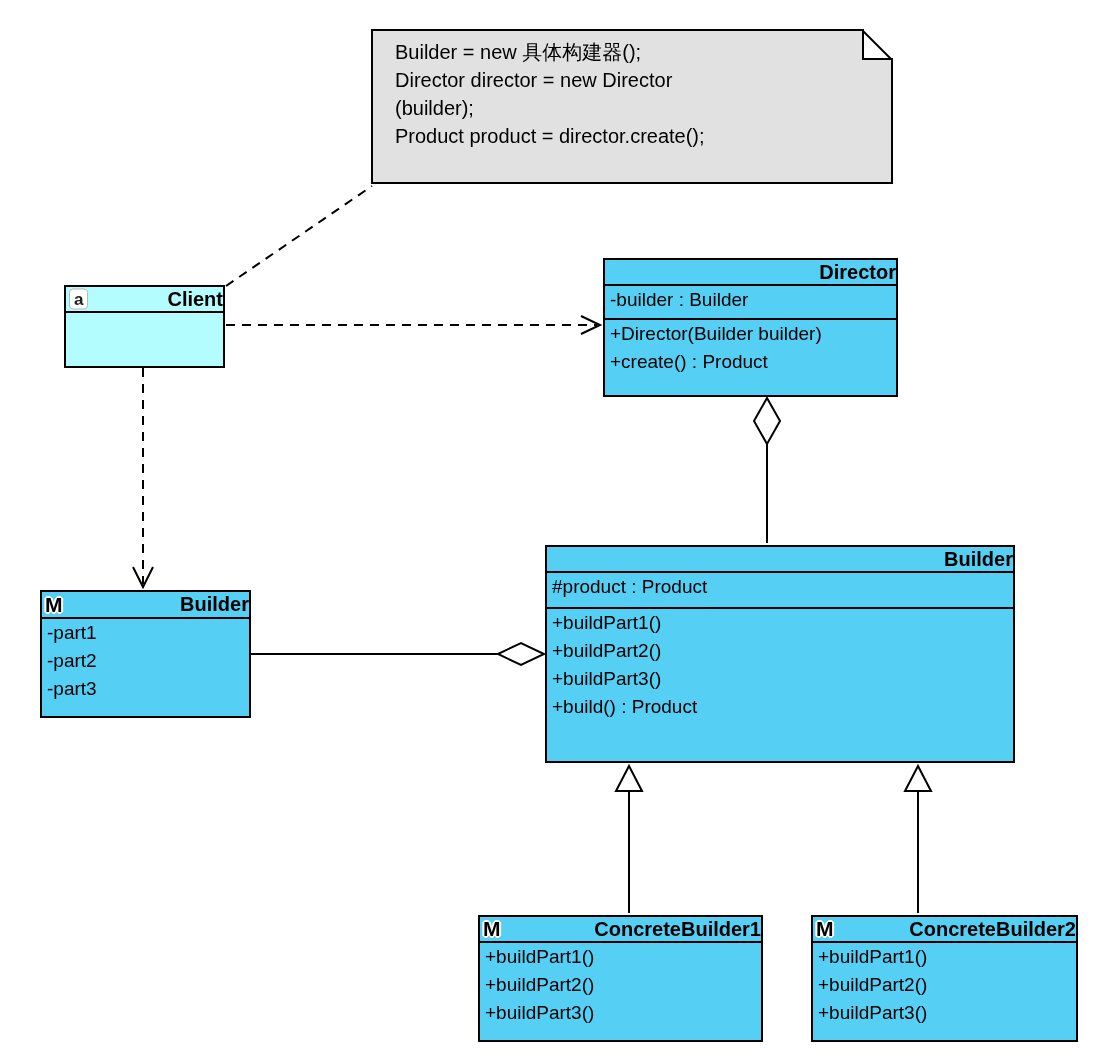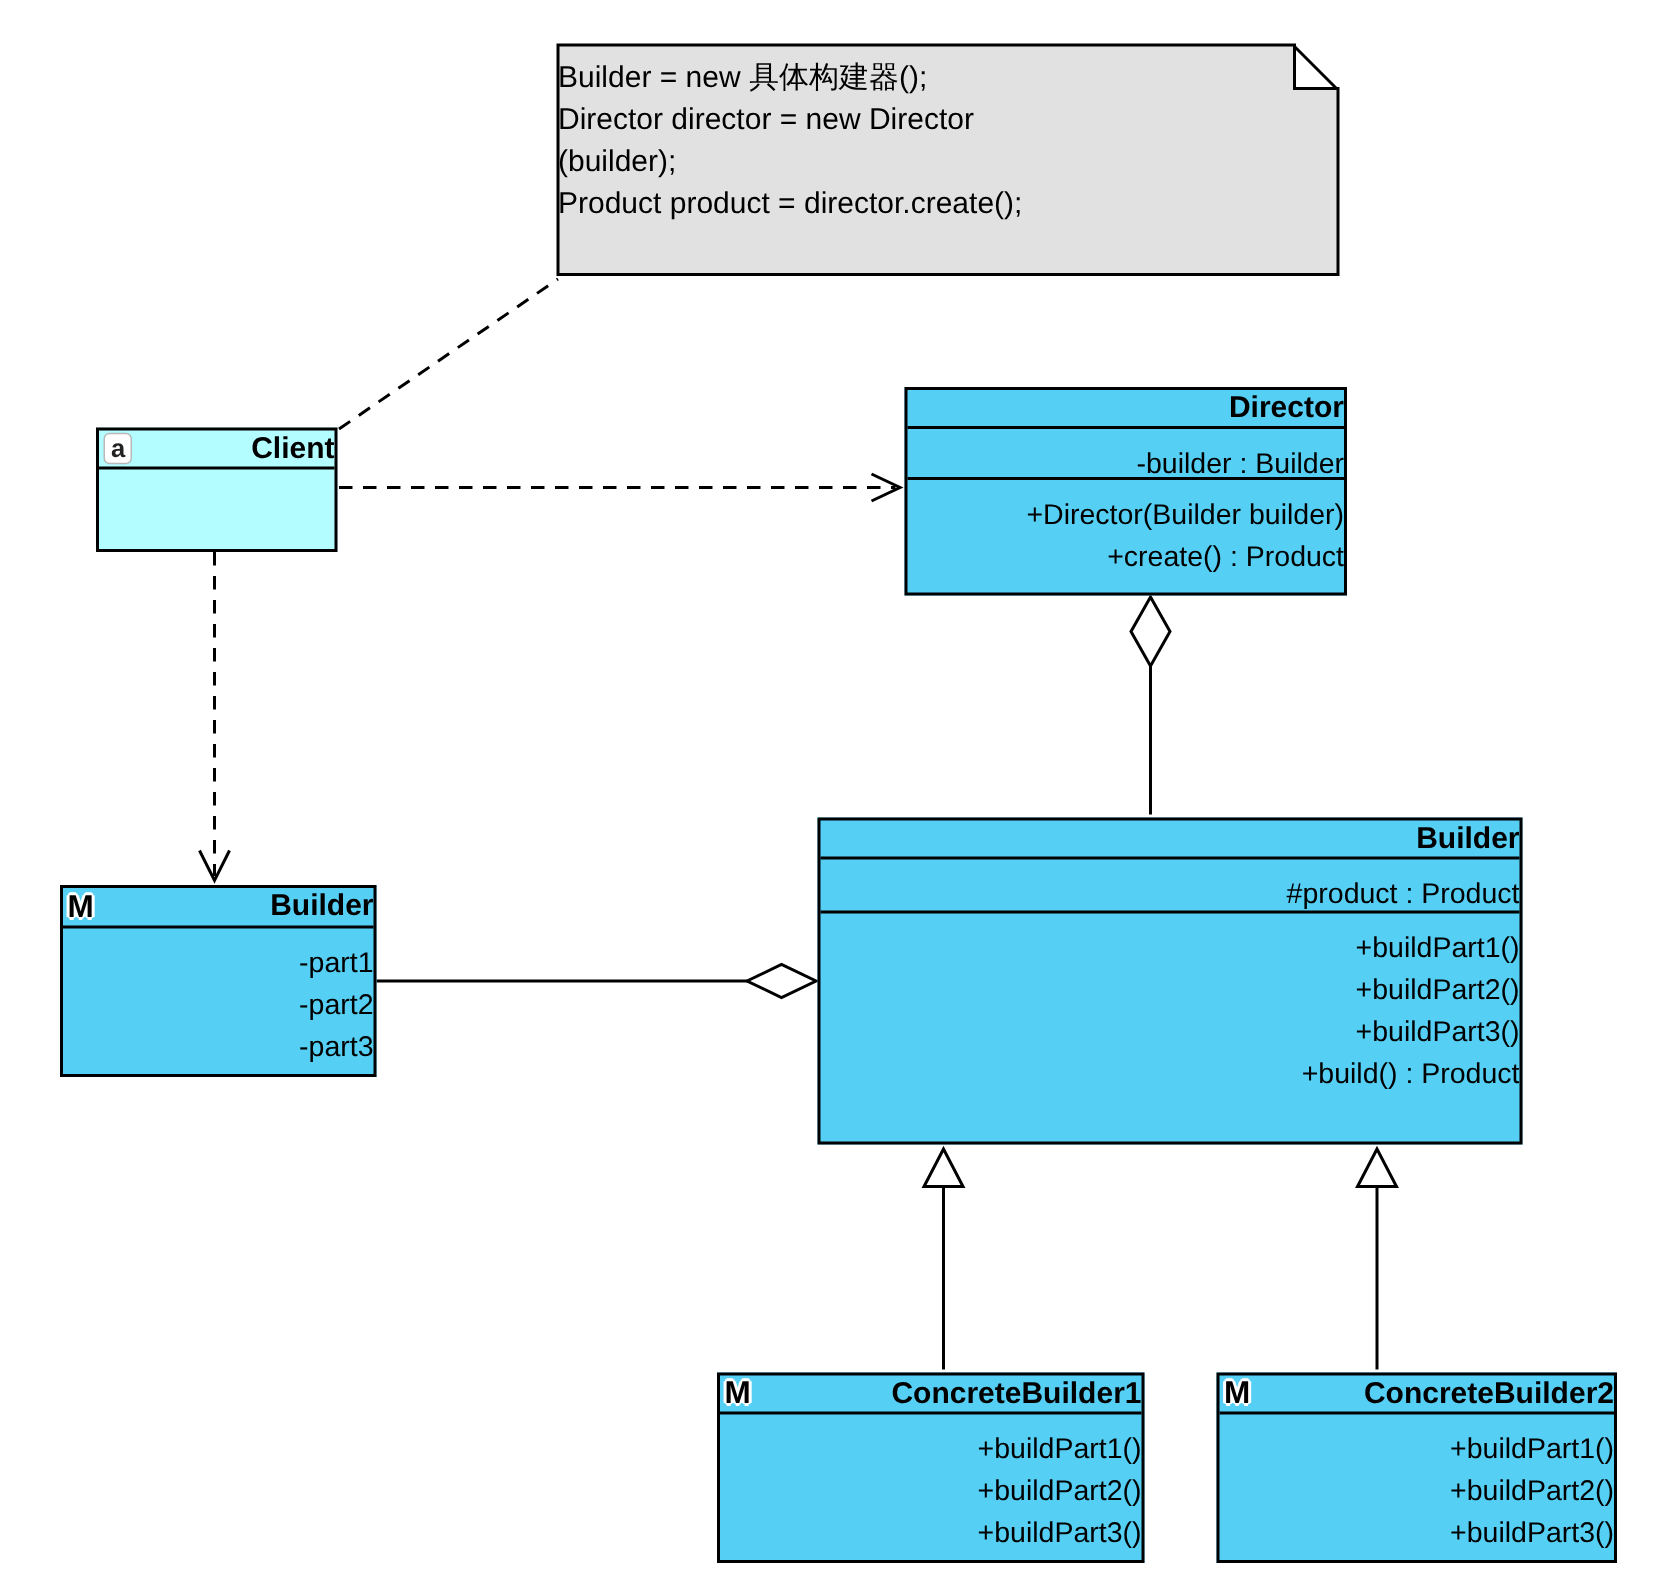--- a/index.html
+++ b/index.html
@@ -13,38 +13,38 @@
     position:relative;width:1108px;height:1058px;background:#ffffff;overflow:hidden;
     font-family:"Liberation Sans","DejaVu Sans",sans-serif;color:#000;
   }
   svg.connectors{position:absolute;left:0;top:0;z-index:0;}
   svg .wire{stroke:var(--border);stroke-width:2;fill:none;}
   svg .dashed{stroke-dasharray:9 7;}
   svg .hollow{fill:#ffffff;stroke:var(--border);stroke-width:2;}
   svg .note-body{fill:var(--note_fill);stroke:var(--border);stroke-width:2;}
 
   .note-text{
-    position:absolute;left:365px;top:30px;width:512px;height:145px;z-index:1;
+    position:absolute;left:388px;top:30px;width:512px;height:145px;z-index:1;
     padding:8px 0 16px 7px;font-size:20px;line-height:28px;white-space:nowrap;
   }
 
   .uml-class{
     position:absolute;z-index:1;background:var(--class_fill);
     border:2px solid var(--border);box-sizing:border-box;
   }
   .uml-class.light{background:var(--client_fill);}
   .uml-header{
     position:relative;display:flex;align-items:center;justify-content:flex-end;
     border-bottom:2px solid var(--border);box-sizing:border-box;
     font-weight:bold;font-size:20px;white-space:nowrap;
   }
   .compartment{box-sizing:border-box;overflow:hidden;}
   .compartment.divided{border-bottom:2px solid var(--border);}
   .member{font-size:19px;line-height:28px;padding-left:5px;white-space:nowrap;}
-  .pad-top{padding-top:10px;text-align:right;}
+  .pad-top{padding-top:0;}
 
   .badge{position:absolute;left:3px;top:50%;transform:translateY(-50%);}
   .badge-a{
     background:#ffffff;color:#222;border:1px solid #b9b9b9;border-radius:4px;
     font-size:17px;line-height:19px;padding:0 4px;font-weight:bold;
   }
   .badge-m{
     color:#000;font-weight:bold;font-size:21px;line-height:22px;background:transparent;border:none;
     text-shadow:-2px 0 #fff,2px 0 #fff,0 -2px #fff,0 2px #fff,-1px -1px #fff,1px 1px #fff,-1px 1px #fff,1px -1px #fff;
   }

